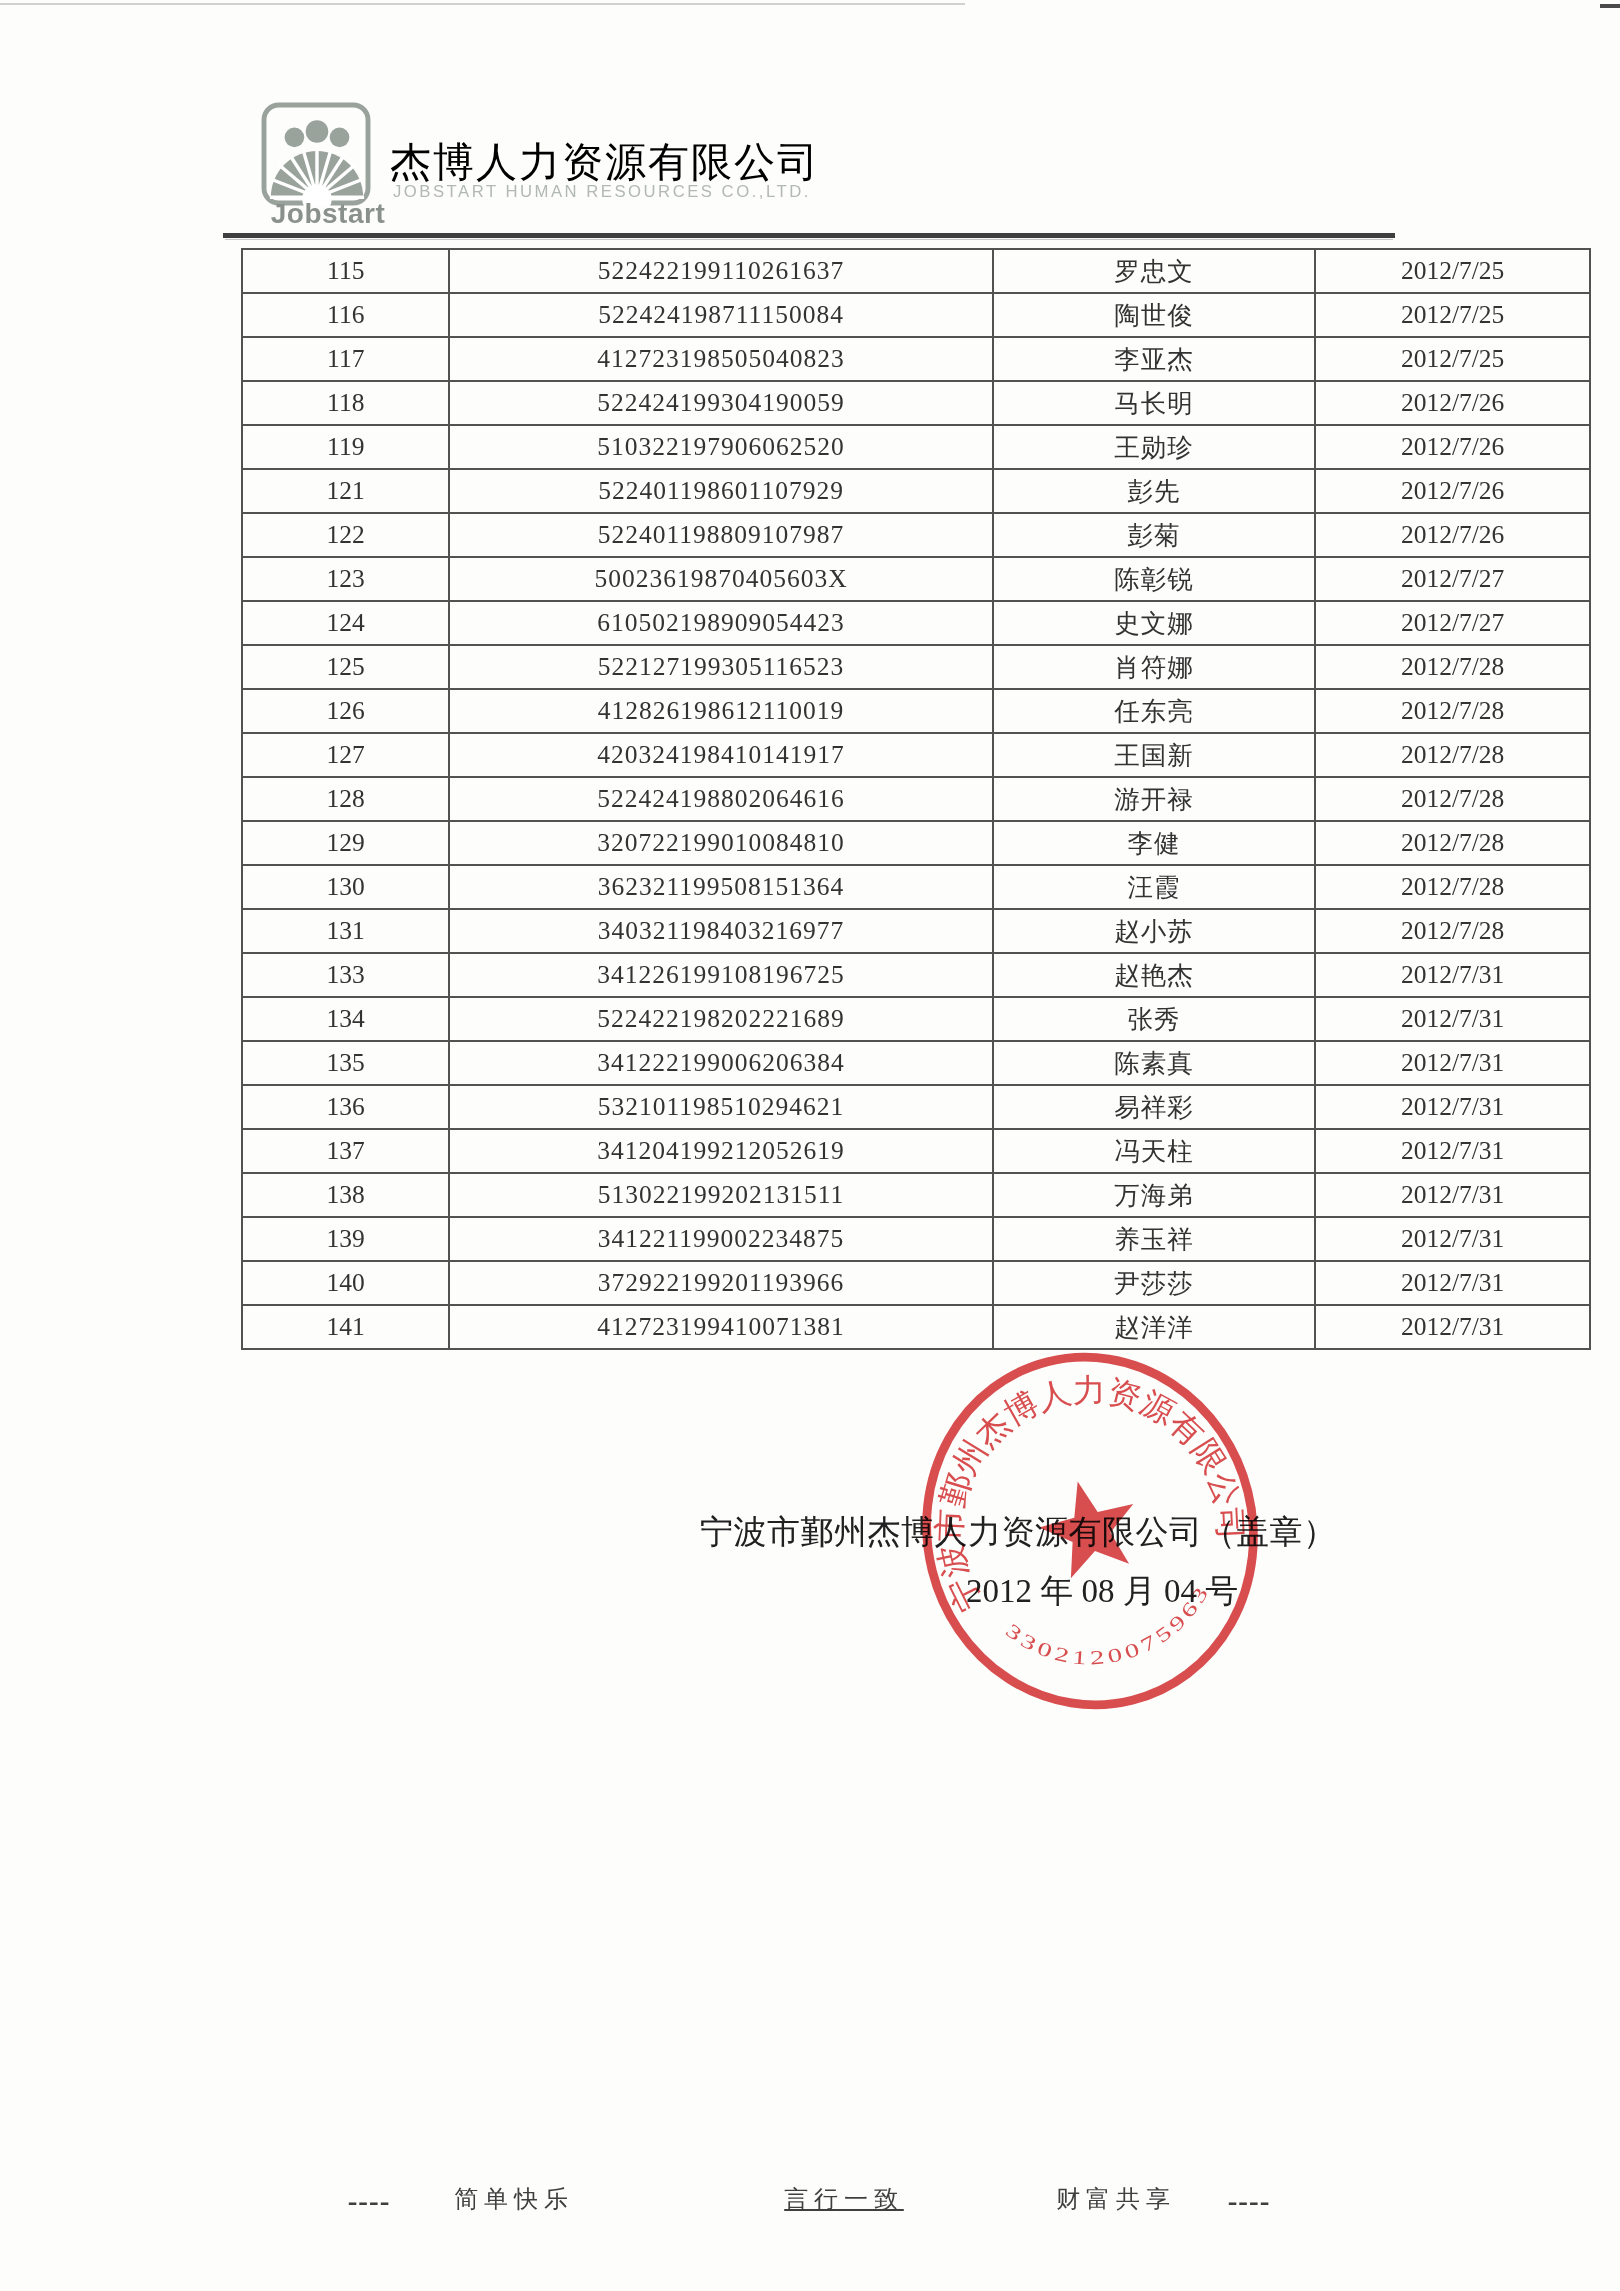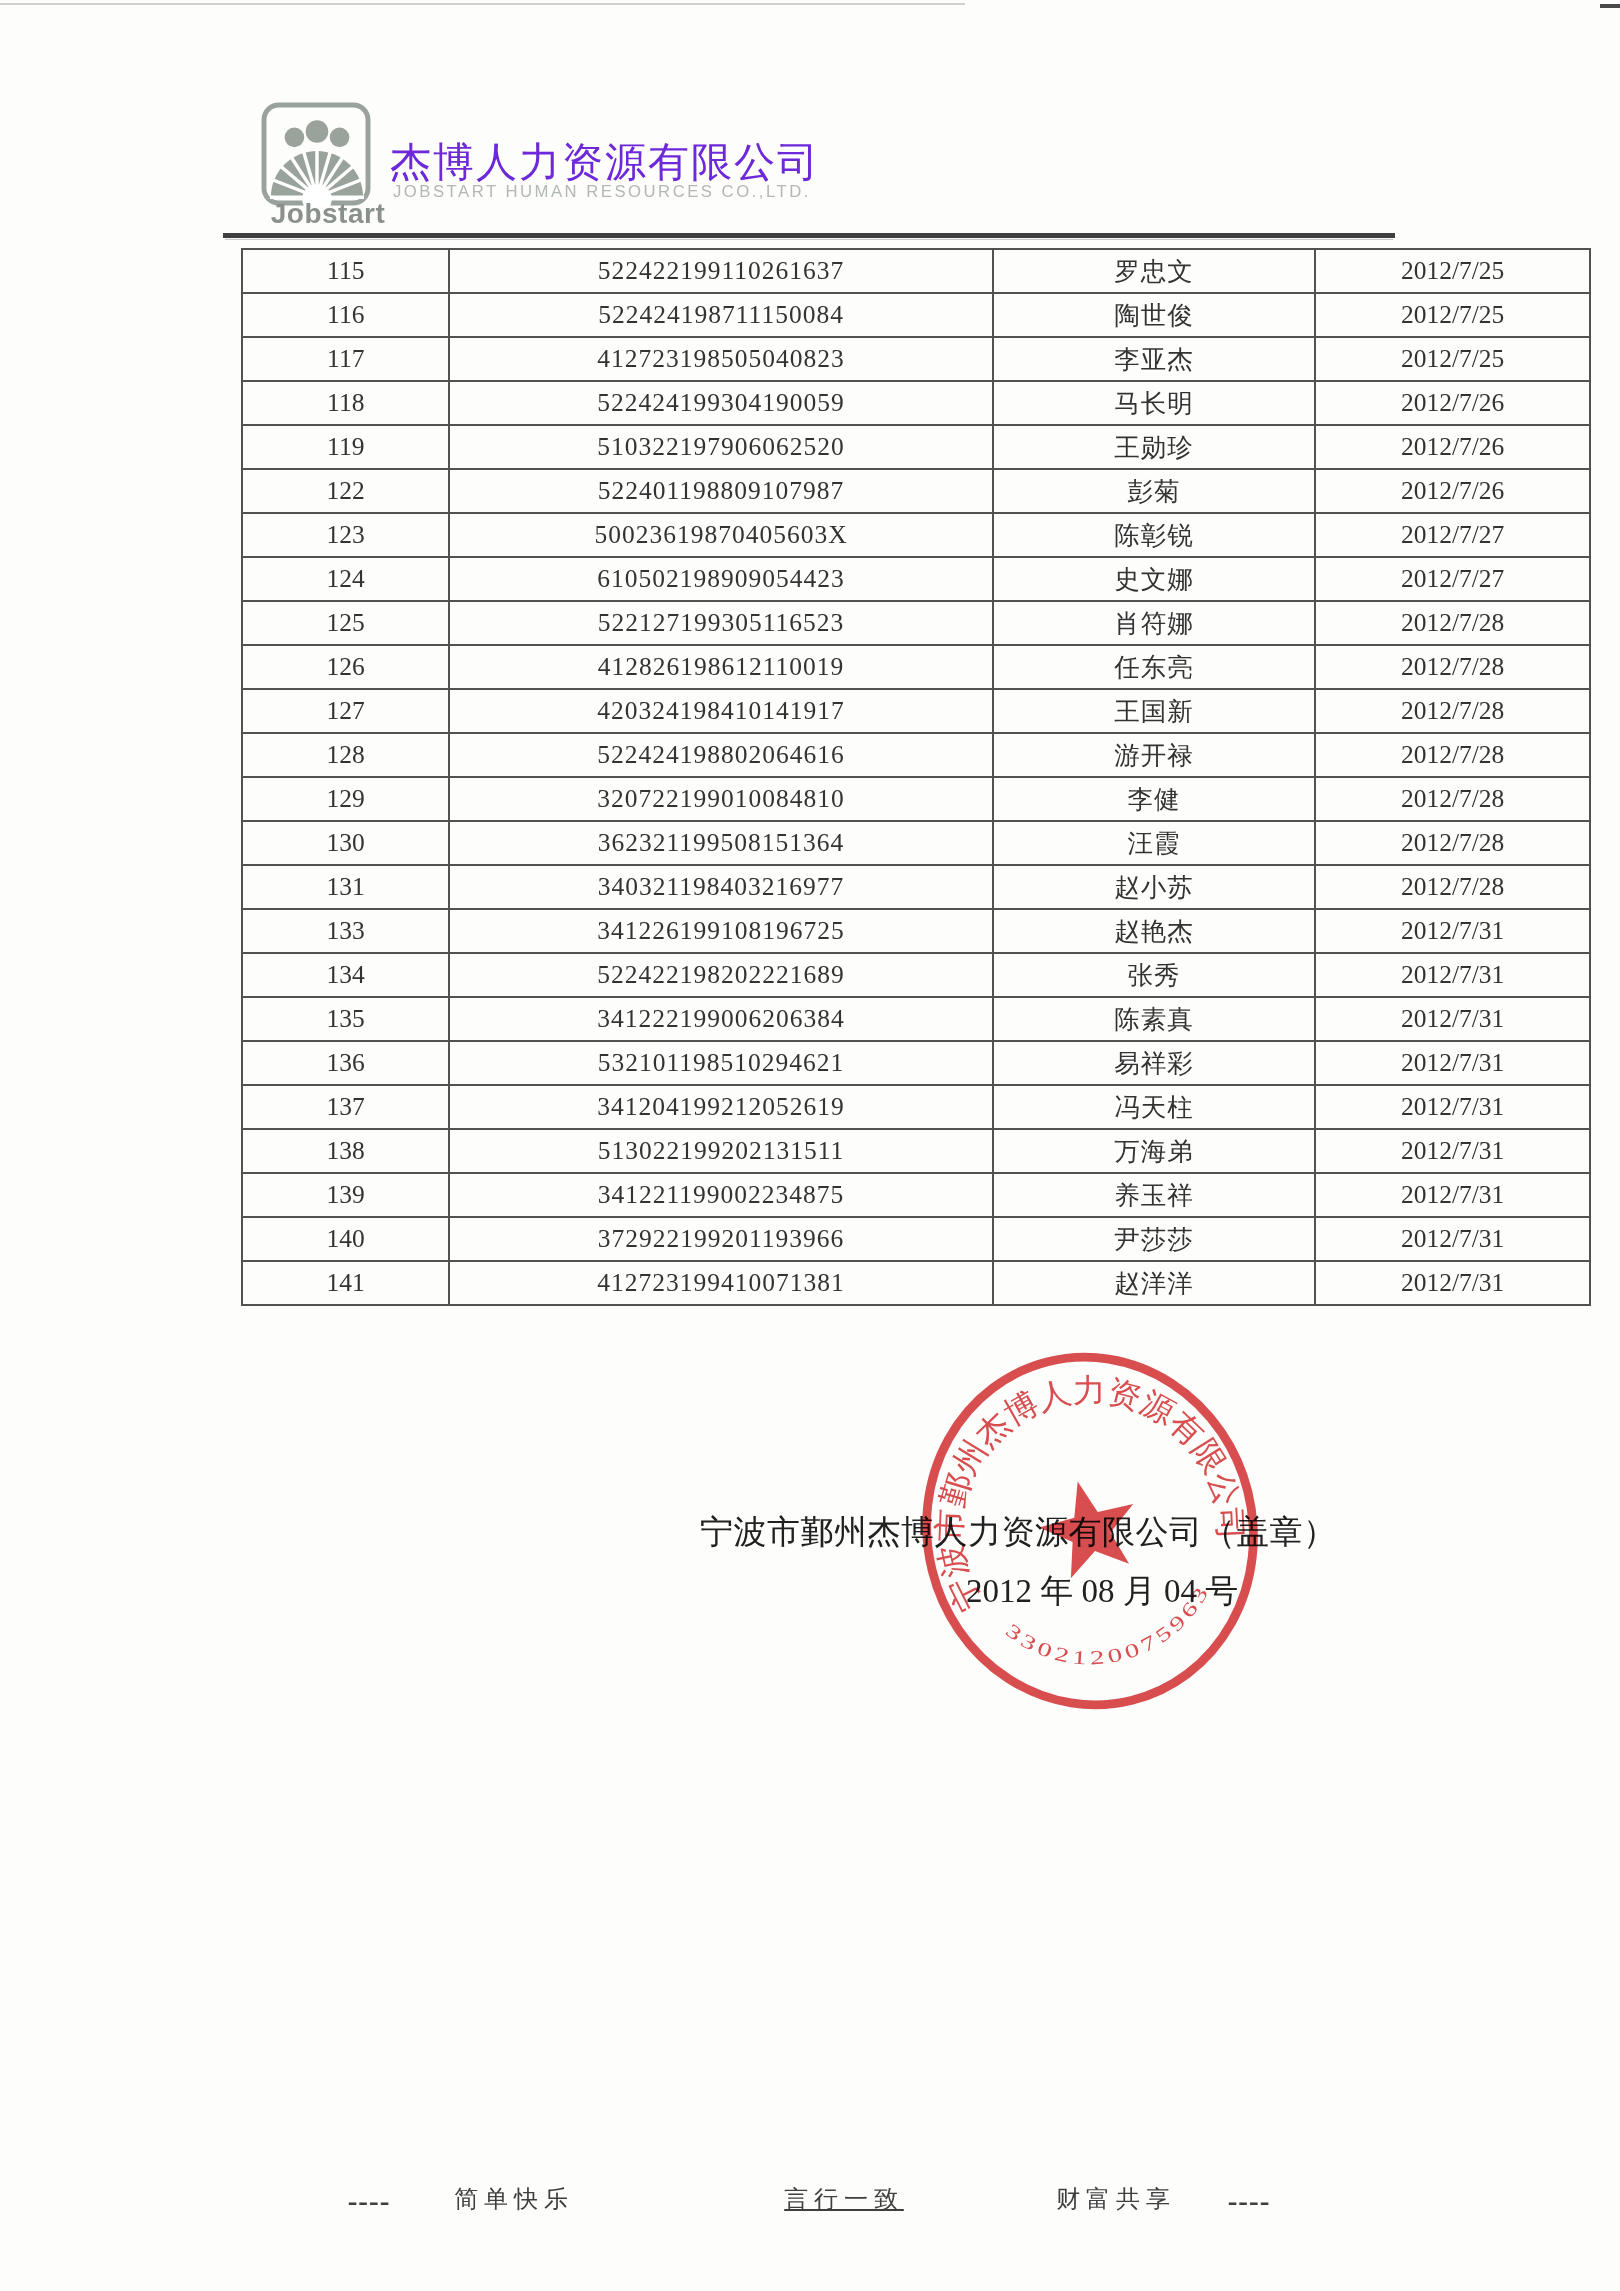--- a/index.html
+++ b/index.html
@@ -13,21 +13,21 @@
   
   .logo-box{position:absolute;left:261px;top:102px;width:110px;height:104px;}
   .logo-word{
     position:absolute;left:235px;top:198px;width:186px;text-align:center;
     font-family:"Liberation Sans","DejaVu Sans",sans-serif;font-weight:bold;
     font-size:28px;color:#8a918c;letter-spacing:0.5px;
   }
   .company-cn{
     position:absolute;left:390px;top:135px;
     font-family:Liberation Mono, monospace;
-    font-size:41px;color:#6d28d9;letter-spacing:2px;font-weight:500;white-space:nowrap;
+    font-size:41px;color:#000000;letter-spacing:2px;font-weight:500;white-space:nowrap;
   }
   .company-en{
     position:absolute;left:393px;top:182px;
     font-family:"Liberation Sans","DejaVu Sans",sans-serif;
     font-size:16.7px;color:#b2b8b3;letter-spacing:2.5px;white-space:nowrap;
   }
   .header-rule{
     position:absolute;left:223px;top:233px;width:1172px;height:4.9px;background:#3f3f3f;
     box-shadow:0 3.9px 0 -2px #c3c3c3;
   }
@@ -128,20 +128,26 @@
             <td class="cell-name">马长明</td>
             <td class="cell-date">2012/7/26</td>
           </tr>
           <tr>
             <td class="cell-no">119</td>
             <td class="cell-id">510322197906062520</td>
             <td class="cell-name">王勋珍</td>
             <td class="cell-date">2012/7/26</td>
           </tr>
           <tr>
+            <td class="cell-no">121</td>
+            <td class="cell-id">522401198601107929</td>
+            <td class="cell-name">彭先</td>
+            <td class="cell-date">2012/7/26</td>
+          </tr>
+          <tr>
             <td class="cell-no">122</td>
             <td class="cell-id">522401198809107987</td>
             <td class="cell-name">彭菊</td>
             <td class="cell-date">2012/7/26</td>
           </tr>
           <tr>
             <td class="cell-no">123</td>
             <td class="cell-id">50023619870405603X</td>
             <td class="cell-name">陈彰锐</td>
             <td class="cell-date">2012/7/27</td>

